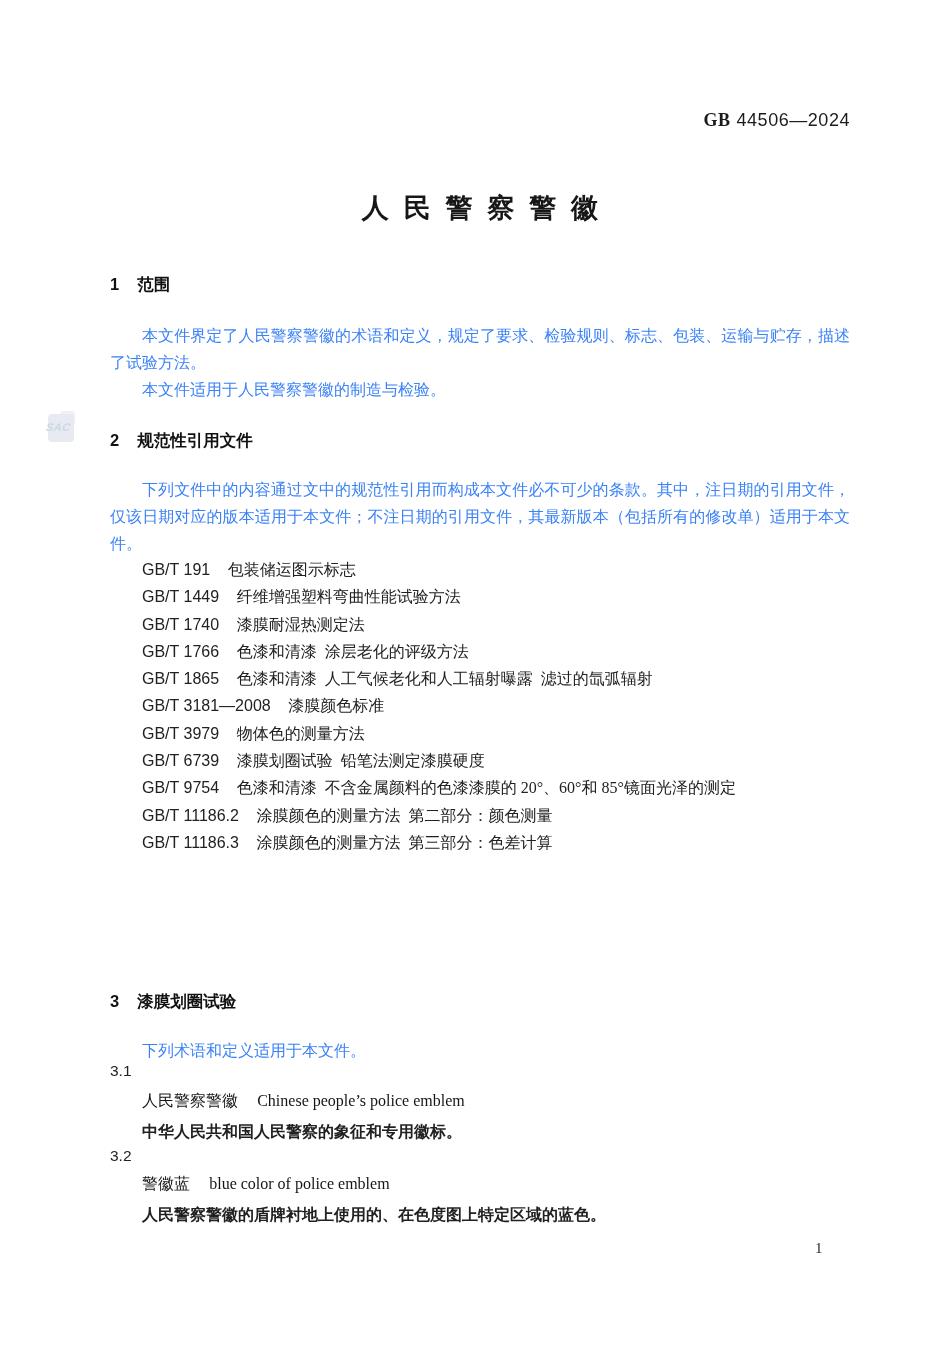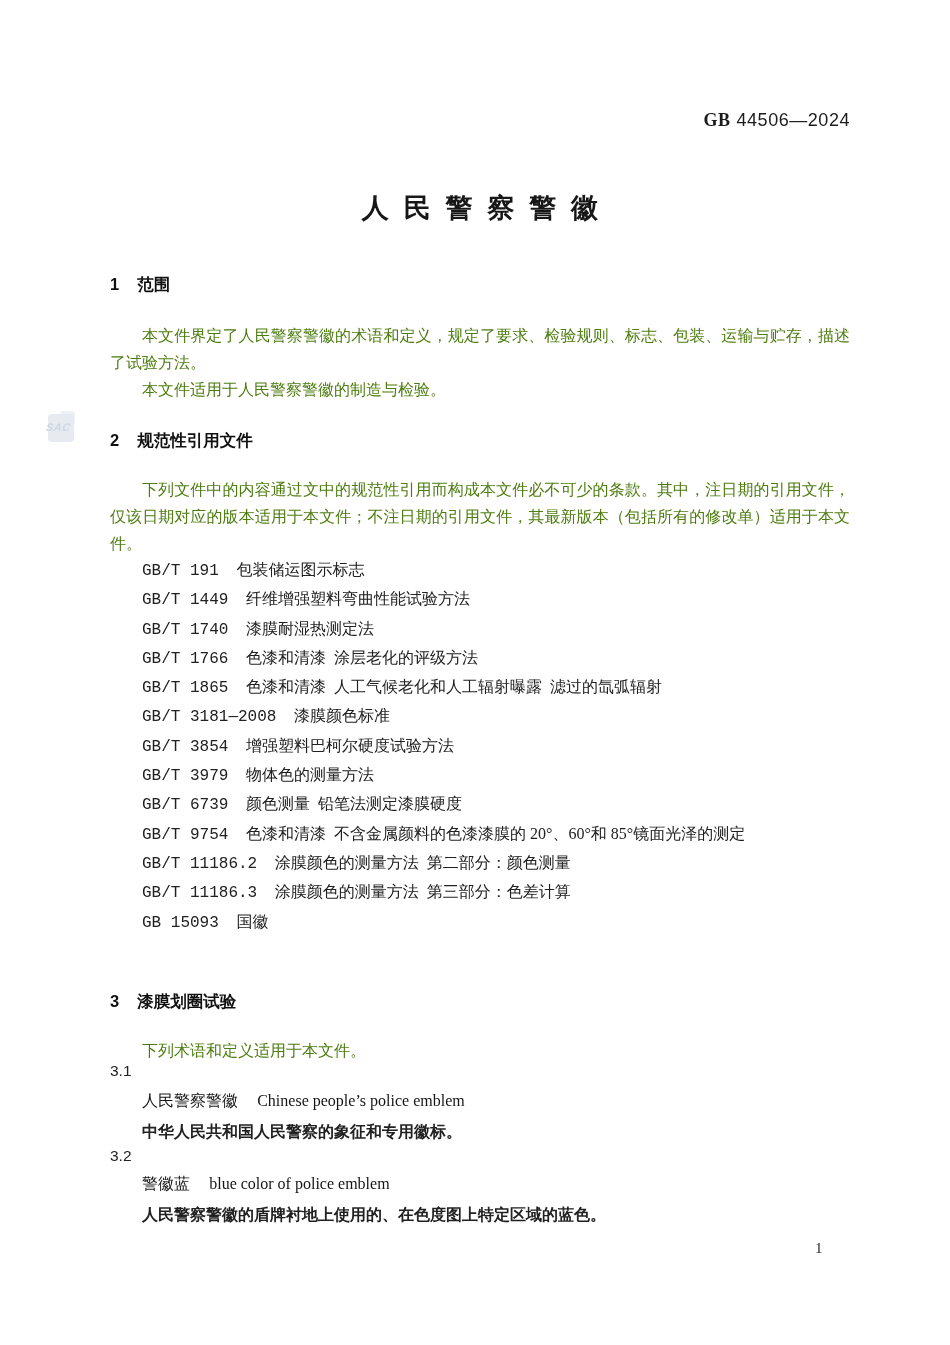--- a/index.html
+++ b/index.html
@@ -72,34 +72,34 @@
     color: #111111;
   }
   .sec-head .sec-num { margin-right: 1.1em; }
 
   
   .para {
     left: 110px; width: 740px;
     font-size: 16px;
     line-height: 27px;
     text-align: justify;
-    color: #4d7c0f;
+    color: #3b82f6;
   }
   .indent { text-indent: 2em; }
 
   
   .ref-list { top: 556px; left: 110px; width: 740px; }
   .ref-item {
     padding-left: 2em;
     font-size: 16px;
     line-height: 27.3px;
     white-space: nowrap;
     color: #212121;
   }
-  .ref-code { font-family: Liberation Mono, monospace; }
+  .ref-code { font-family: Liberation Sans, sans-serif; }
   .ref-title { margin-left: 1.1em; white-space: pre-wrap; }
 
   
   .clause-num {
     left: 110px; width: 740px;
     font-family: "Liberation Sans", "DejaVu Sans", sans-serif;
     font-size: 15.5px;
     color: #222222;
   }
   .term-line {
@@ -155,27 +155,25 @@
   </div>
   <div class="abs para indent" style="top:476px;">下列文件中的内容通过文中的规范性引用而构成本文件必不可少的条款。其中，注日期的引用文件，仅该日期对应的版本适用于本文件；不注日期的引用文件，其最新版本（包括所有的修改单）适用于本文件。</div>
 
   <div class="abs ref-list">
     <div class="ref-item"><span class="ref-code">GB/T 191</span><span class="ref-title">包装储运图示标志</span></div>
     <div class="ref-item"><span class="ref-code">GB/T 1449</span><span class="ref-title">纤维增强塑料弯曲性能试验方法</span></div>
     <div class="ref-item"><span class="ref-code">GB/T 1740</span><span class="ref-title">漆膜耐湿热测定法</span></div>
     <div class="ref-item"><span class="ref-code">GB/T 1766</span><span class="ref-title">色漆和清漆  涂层老化的评级方法</span></div>
     <div class="ref-item"><span class="ref-code">GB/T 1865</span><span class="ref-title">色漆和清漆  人工气候老化和人工辐射曝露  滤过的氙弧辐射</span></div>
     <div class="ref-item"><span class="ref-code">GB/T 3181—2008</span><span class="ref-title">漆膜颜色标准</span></div>
-    <div class="ref-item"><span class="ref-code">GB/T 3854</span><span class="ref-title">增强塑料巴柯尔硬度试验方法</span></div>
     <div class="ref-item"><span class="ref-code">GB/T 3979</span><span class="ref-title">物体色的测量方法</span></div>
-    <div class="ref-item"><span class="ref-code">GB/T 6739</span><span class="ref-title">颜色测量  铅笔法测定漆膜硬度</span></div>
+    <div class="ref-item"><span class="ref-code">GB/T 6739</span><span class="ref-title">漆膜划圈试验  铅笔法测定漆膜硬度</span></div>
     <div class="ref-item"><span class="ref-code">GB/T 9754</span><span class="ref-title">色漆和清漆  不含金属颜料的色漆漆膜的 20°、60°和 85°镜面光泽的测定</span></div>
     <div class="ref-item"><span class="ref-code">GB/T 11186.2</span><span class="ref-title">涂膜颜色的测量方法  第二部分：颜色测量</span></div>
     <div class="ref-item"><span class="ref-code">GB/T 11186.3</span><span class="ref-title">涂膜颜色的测量方法  第三部分：色差计算</span></div>
-    <div class="ref-item"><span class="ref-code">GB 15093</span><span class="ref-title">国徽</span></div>
   </div>
 
   <div class="abs sec-head" style="top:991px;">
     <span class="sec-num">3</span><span>漆膜划圈试验</span>
   </div>
   <div class="abs para indent" style="top:1037px;">下列术语和定义适用于本文件。</div>
 
   <div class="abs clause-num" style="top:1062px;">3.1</div>
   <div class="abs term-line" style="top:1091px;">
     <span class="term-zh">人民警察警徽</span><span class="term-en">Chinese people’s police emblem</span>

